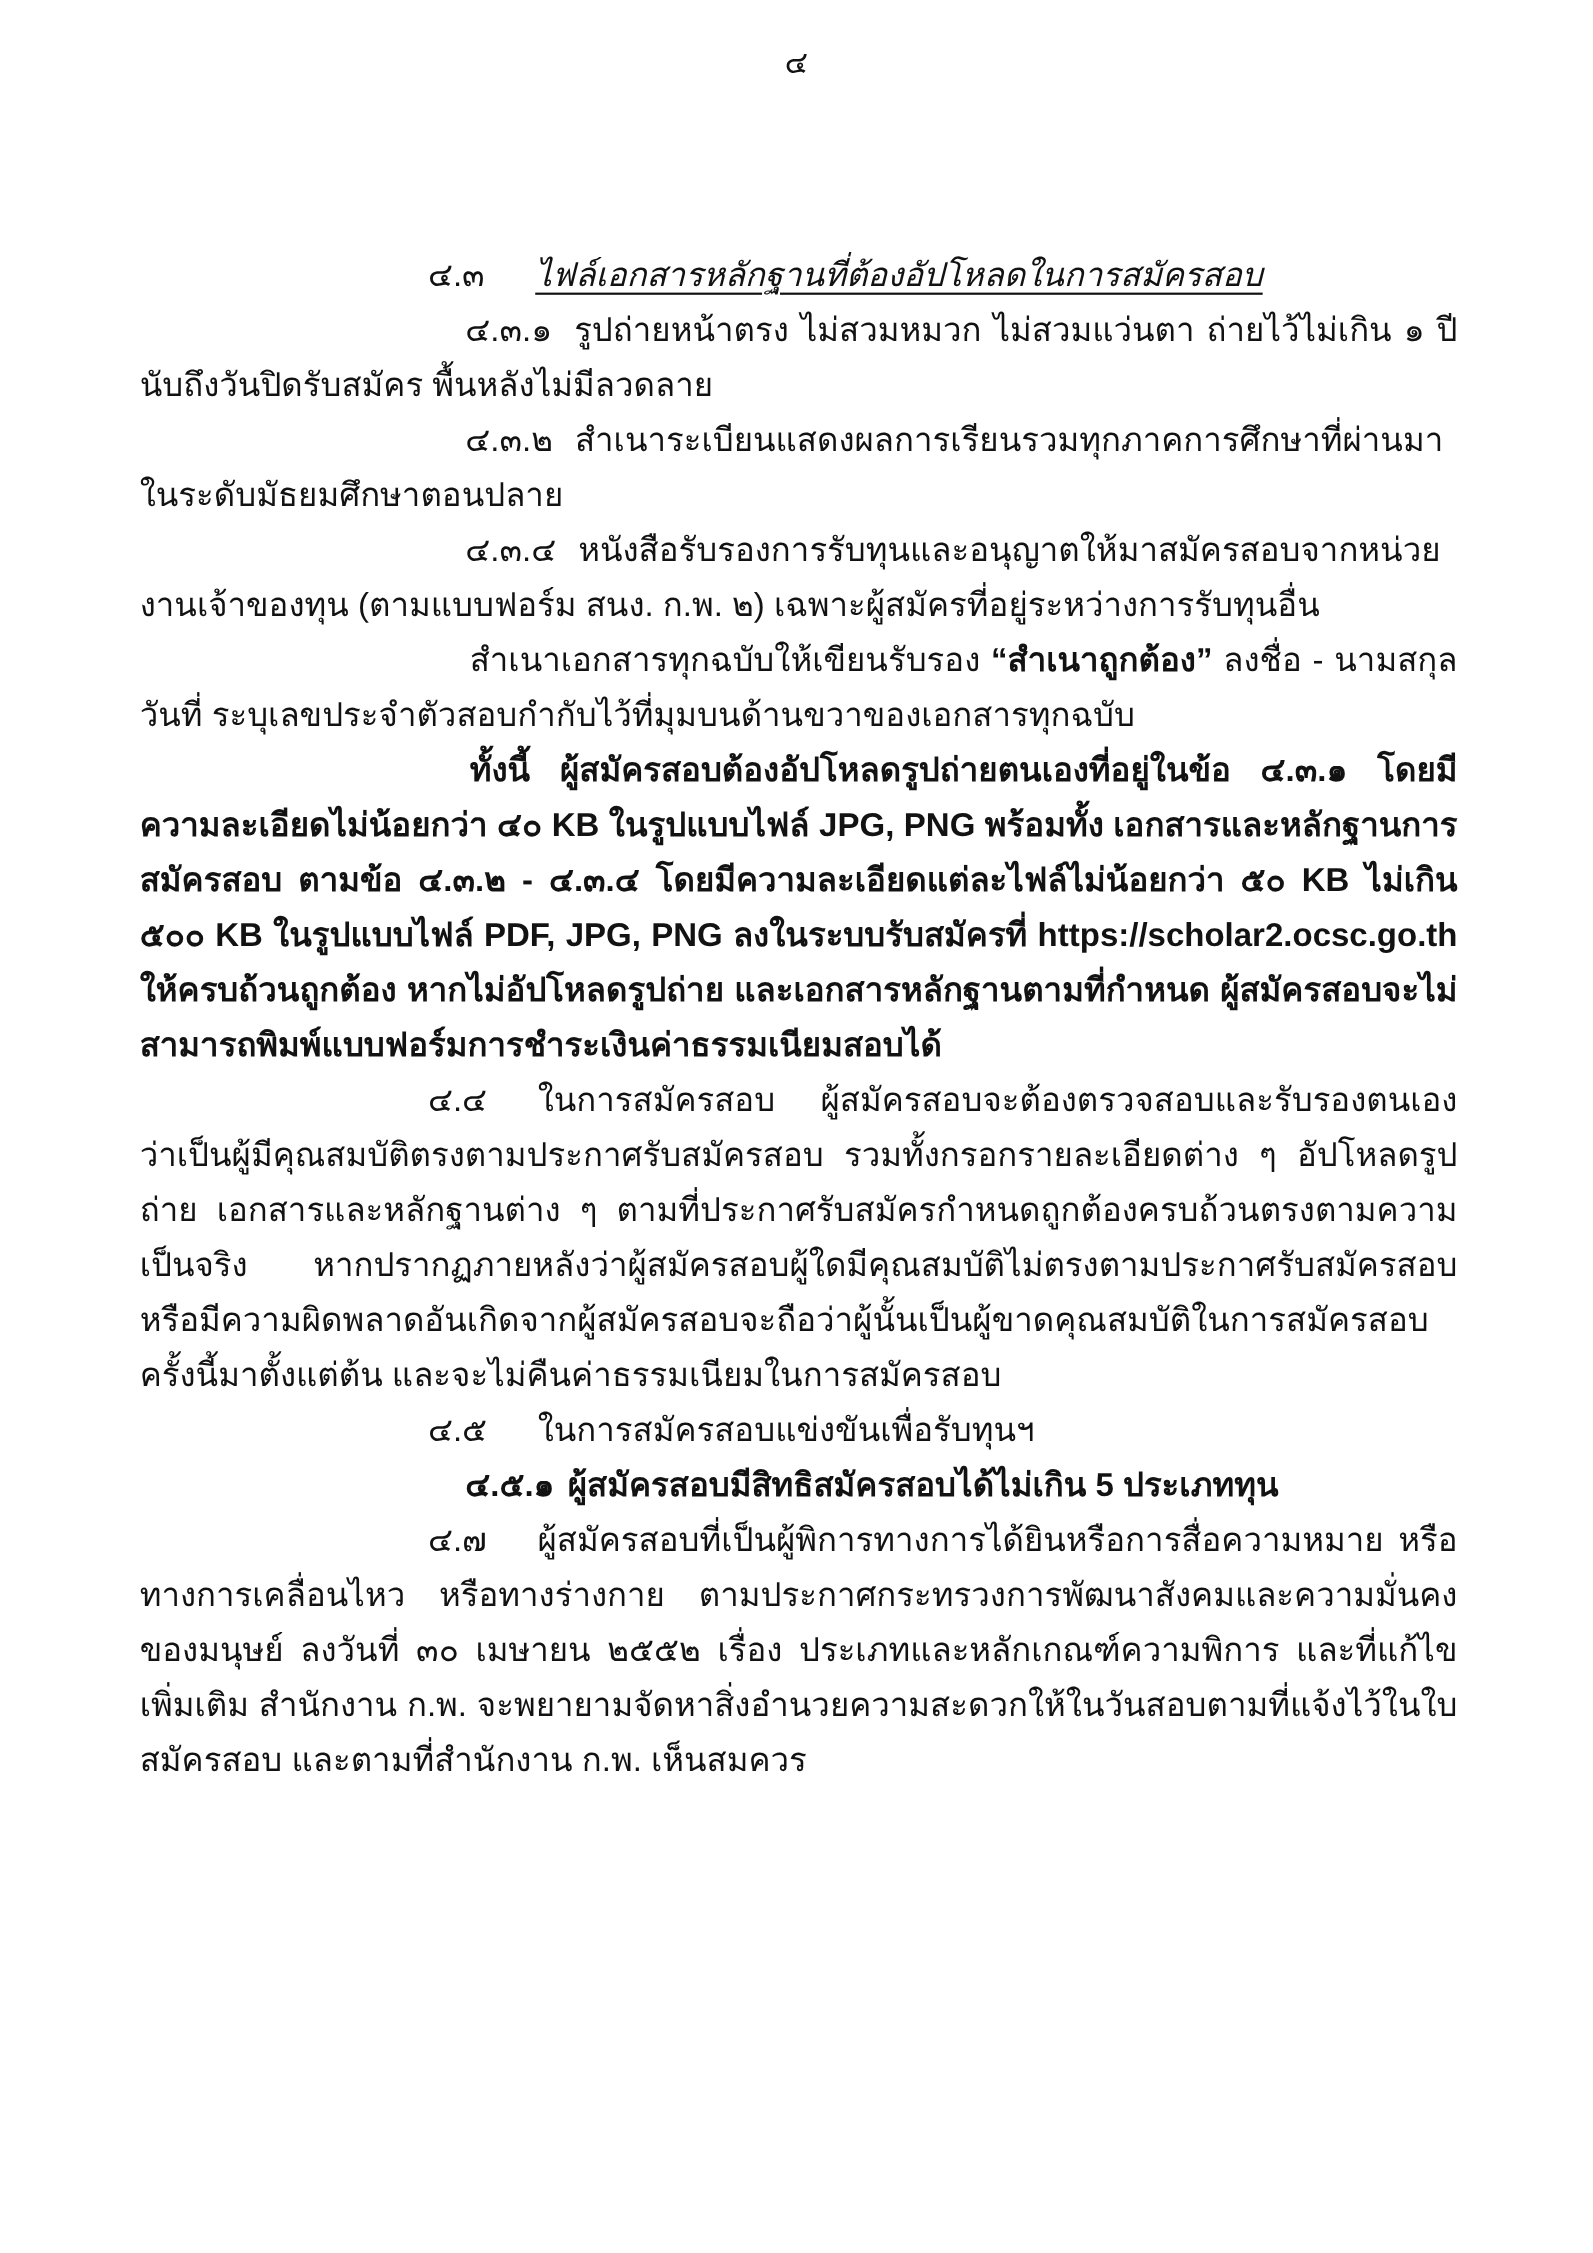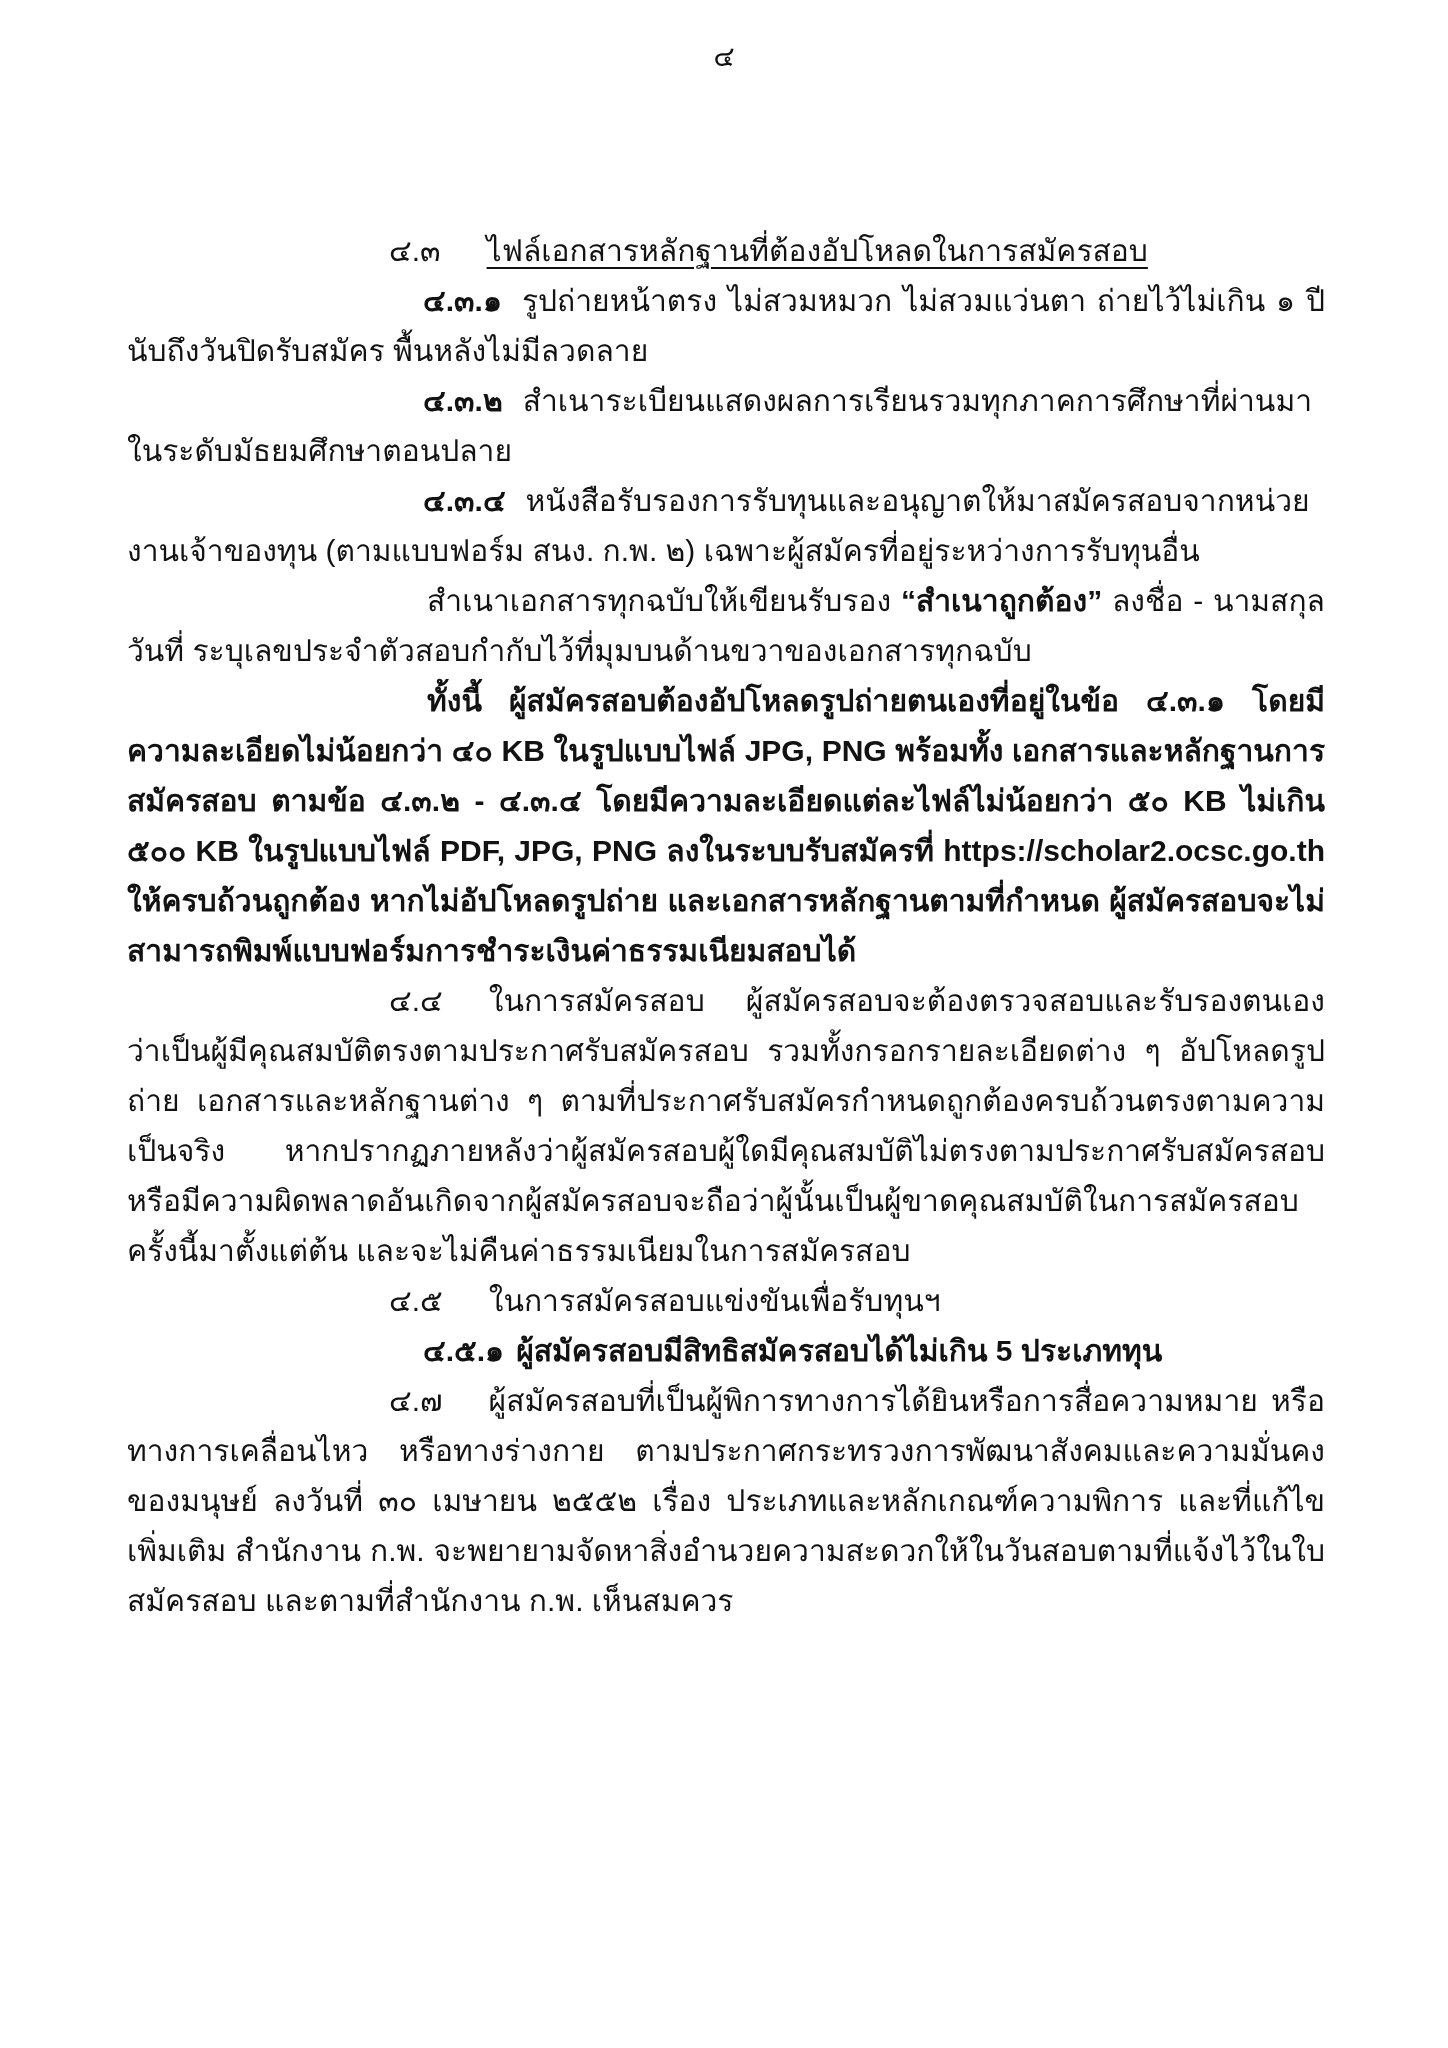--- a/index.html
+++ b/index.html
@@ -36,27 +36,28 @@
   .content p {
     margin: 0;
     padding: 0;
     text-align: justify;
   }
   
   .indent-sec  { text-indent: 262px; }  
   .indent-sub  { text-indent: 296px; }  
   .indent-par  { text-indent: 300px; }  
   .num-gap-lg { margin-right: 46px; }
-  .num-gap-md { margin-right: 20px; font-weight: bold; }
+  .num-gap-md { margin-right: 20px; }
   .num-gap-sm { margin-right: 12px; }
   .bold { font-weight: bold; margin-top: 36px; }
   .underline {
     text-decoration: underline;
     text-decoration-thickness: 2px;
     text-underline-offset: 6px;
+    font-style: italic;
   }
 </style>
 </head>
 <body>
 
 <div class="page">
 
   <div class="page-number">๔</div>
 
   <div class="content">

